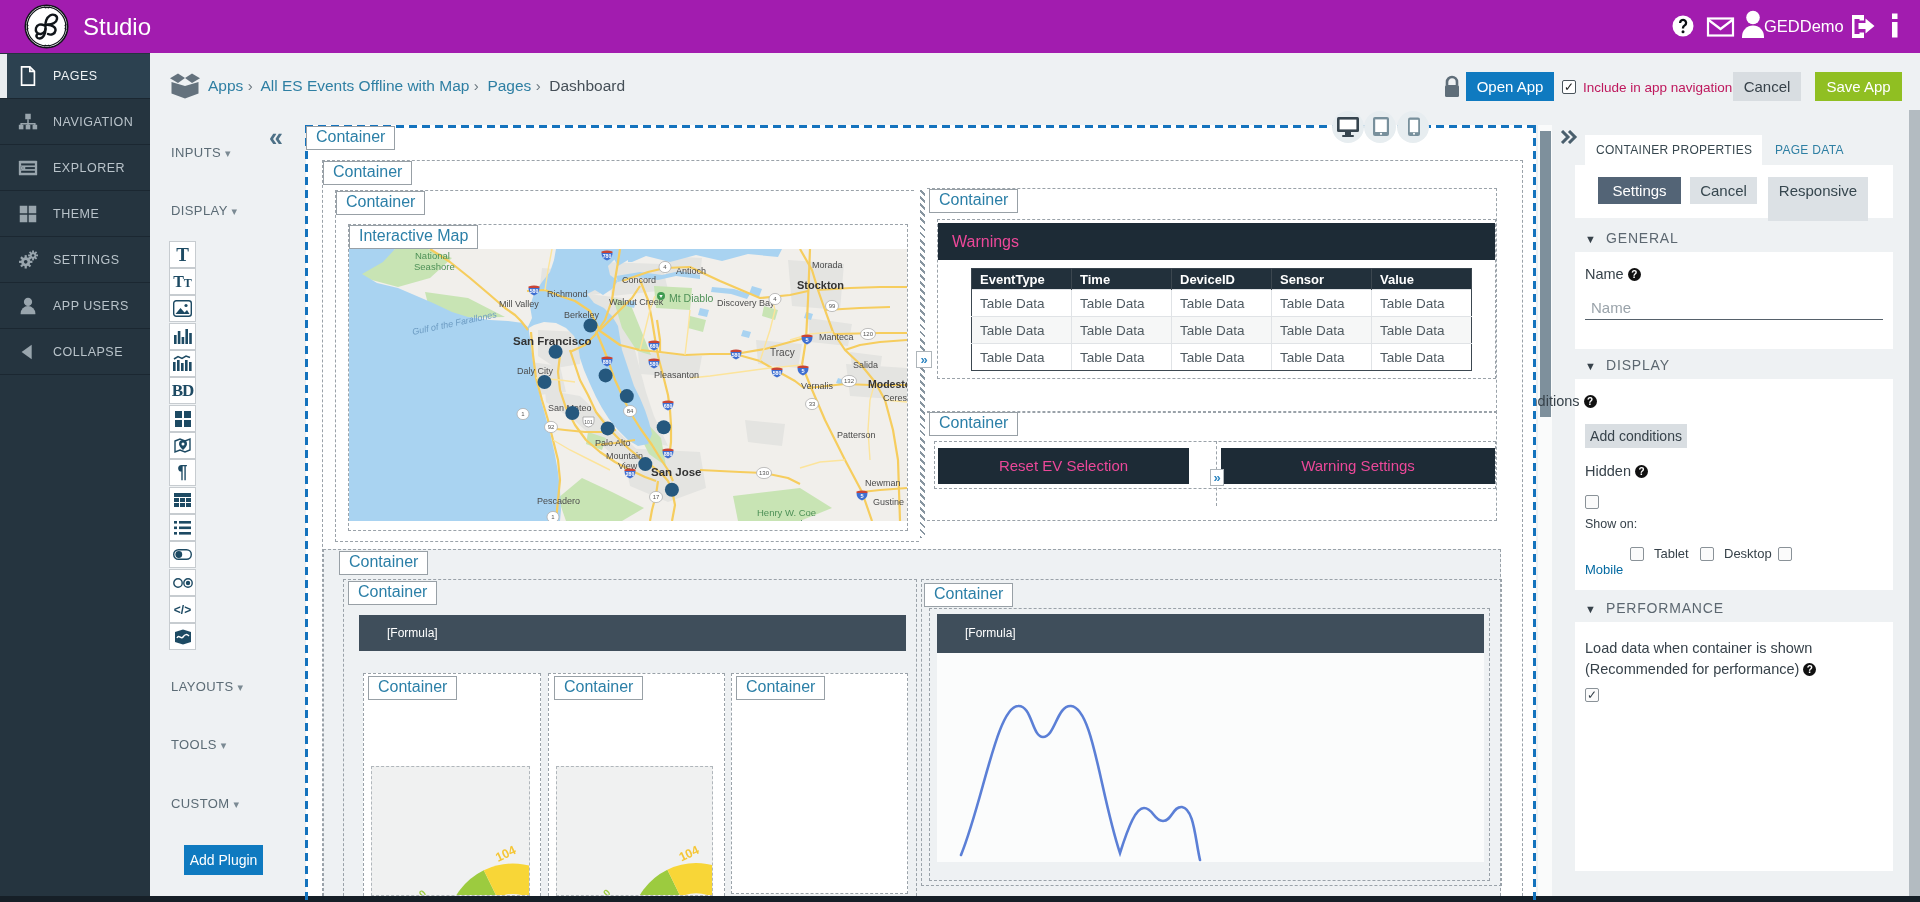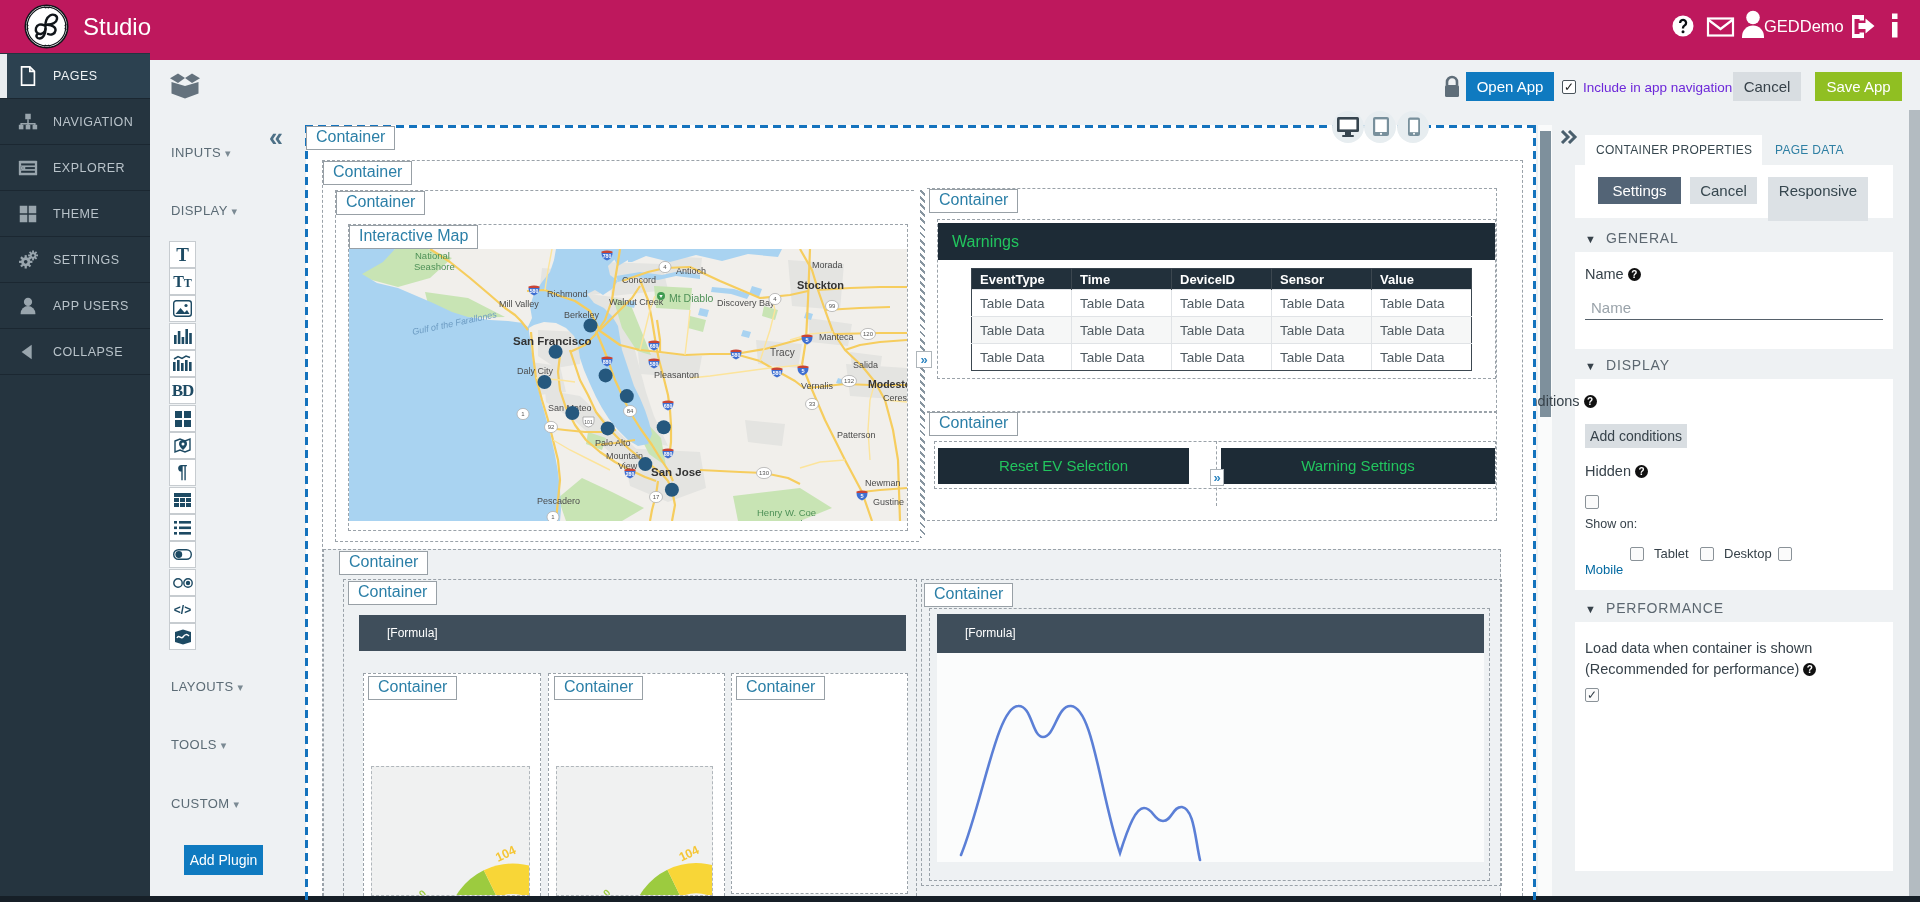--- a/index.html
+++ b/index.html
@@ -1,37 +1,37 @@
 <!DOCTYPE html>
 <html><head>
 <meta charset="utf-8">
 <style>
 * { margin:0; padding:0; box-sizing:border-box; }
 html,body { width:1920px; height:902px; overflow:hidden; font-family:"Liberation Sans", sans-serif; background:#eef1f3; }
 #root { position:absolute; top:0; left:0; width:1920px; height:902px; }
 .abs { position:absolute; }
 
 
-.topbar { position:absolute; top:0; left:0; width:1920px; height:60px; background:#be185d; }
+.topbar { position:absolute; top:0; left:0; width:1920px; height:53px; background:#a21caf; }
 .studio { position:absolute; left:83px; top:13px; color:#fff; font-size:24px; }
 
 
 .sidebar { position:absolute; top:53px; left:0; width:150px; height:849px; background:#25343f; }
 .sbitem { position:absolute; left:0; width:150px; height:45px; border-bottom:1px solid #1b2731; color:#b9c3ca; font-size:12.5px; letter-spacing:0.5px; }
 .sbitem .lbl { position:absolute; left:53px; top:15px; }
 .sbitem .ic { position:absolute; left:17px; top:11px; width:22px; height:22px; }
 .sbactive { background:#2c4150; color:#e9eef1; }
 .sbwhite { position:absolute; left:0; top:1px; width:7px; height:44px; background:#e9edf0; }
 
 
 .canvas { position:absolute; left:306px; top:125px; width:1230px; height:771px; background:#fff; }
 
 .gdash { position:absolute; border:1px dashed #9aa2a9; }
 .clabel { position:absolute; background:#fff; border:1px solid #98a0a6; color:#2b7fa7; font-size:16px; padding:1px 9px 3px 9px; white-space:nowrap; z-index:5; }
-.darkbar { position:absolute; background:#1d2b36; color:#22c55e; font-size:16px; }
+.darkbar { position:absolute; background:#1d2b36; color:#ec4899; font-size:16px; }
 .formulabar { position:absolute; background:#3f4e5b; color:#fff; font-size:12px; }
 
 
 .rpanel-card { position:absolute; background:#fff; }
 .sechead { position:absolute; color:#5c6770; font-size:14px; letter-spacing:0.8px; }
 .qmark { display:inline-block; width:13px; height:13px; background:#111; color:#fff; border-radius:50%; font-size:10px; text-align:center; line-height:13px; font-weight:bold; vertical-align:1px; }
 .cb { position:absolute; width:14px; height:14px; border:1px solid #8a9298; background:#fbfbfb; border-radius:2px; }
 
 .bottombar { position:absolute; top:896px; left:0; width:1920px; height:6px; background:#161f27; }
 .toolhead { color:#5b6b75; font-size:13px; letter-spacing:0.4px; }
@@ -186,27 +186,28 @@
     <div class="sbwhite"></div>
   </div>
 
   <svg class="abs" style="left:169px;top:72px" width="33" height="28" viewBox="0 0 33 28">
     <g fill="#64727d">
       <path d="M2.5,10 L16,14 L29.5,10 L29.5,21.5 L16,26.5 L2.5,21.5 Z"></path>
       <path d="M16,6 L9,1.5 L1,6.2 L9,11 Z"></path>
       <path d="M16,6 L23,1.5 L31,6.2 L23,11 Z"></path>
     </g>
   </svg>
+  <div class="abs" style="left:208px;top:77px;font-size:15.5px;color:#2e7fa3">Apps <span style="color:#6c7880;font-size:15px">›</span>&nbsp; All ES Events Offline with Map <span style="color:#6c7880;font-size:15px">›</span>&nbsp; Pages <span style="color:#6c7880;font-size:15px">›</span>&nbsp; <span style="color:#454f57">Dashboard</span></div>
   <svg class="abs" style="left:1444px;top:75px" width="16" height="24" viewBox="0 0 16 24">
     <path d="M3,10 v-3 a5,5 0 0 1 10,0 v3" fill="none" stroke="#5f6e79" stroke-width="2.6"></path>
     <rect x="1" y="10" width="14" height="12" rx="1.5" fill="#5f6e79"></rect>
   </svg>
   <div class="abs" style="left:1466px;top:72px;width:88px;height:29px;background:#0f7ac0;color:#fff;font-size:15px;text-align:center;line-height:29px">Open App</div>
   <div class="abs" style="left:1562px;top:80px;width:14px;height:14px;background:#fff;border:1.5px solid #4a545b;border-radius:2px;color:#222;font-size:12px;line-height:12px;text-align:center">✓</div>
-  <div class="abs" style="left:1583px;top:80px;font-size:13.5px;color:#6d28d9">Include in app navigation</div>
+  <div class="abs" style="left:1583px;top:80px;font-size:13.5px;color:#be185d">Include in app navigation</div>
   <div class="abs" style="left:1733px;top:72px;width:68px;height:29px;background:#d8dde1;color:#37424a;font-size:15px;text-align:center;line-height:29px">Cancel</div>
   <div class="abs" style="left:1815px;top:72px;width:87px;height:29px;background:#90bf22;color:#fff;font-size:15px;text-align:center;line-height:29px">Save App</div>
 
   <div class="abs" style="left:269px;top:123px;font-size:25px;color:#4d7187;font-weight:bold">«</div>
   <div class="abs toolhead" style="left:171px;top:145px">INPUTS <span class="caret">▾</span></div>
   <div class="abs toolhead" style="left:171px;top:203px">DISPLAY <span class="caret">▾</span></div>
   <div class="abs toolhead" style="left:171px;top:679px">LAYOUTS <span class="caret">▾</span></div>
   <div class="abs toolhead" style="left:171px;top:737px">TOOLS <span class="caret">▾</span></div>
   <div class="abs toolhead" style="left:171px;top:796px">CUSTOM <span class="caret">▾</span></div>
   <div class="abs" style="left:184px;top:845px;width:79px;height:30px;background:#0f7ac0;color:#fff;font-size:14px;text-align:center;line-height:30px">Add Plugin</div>

